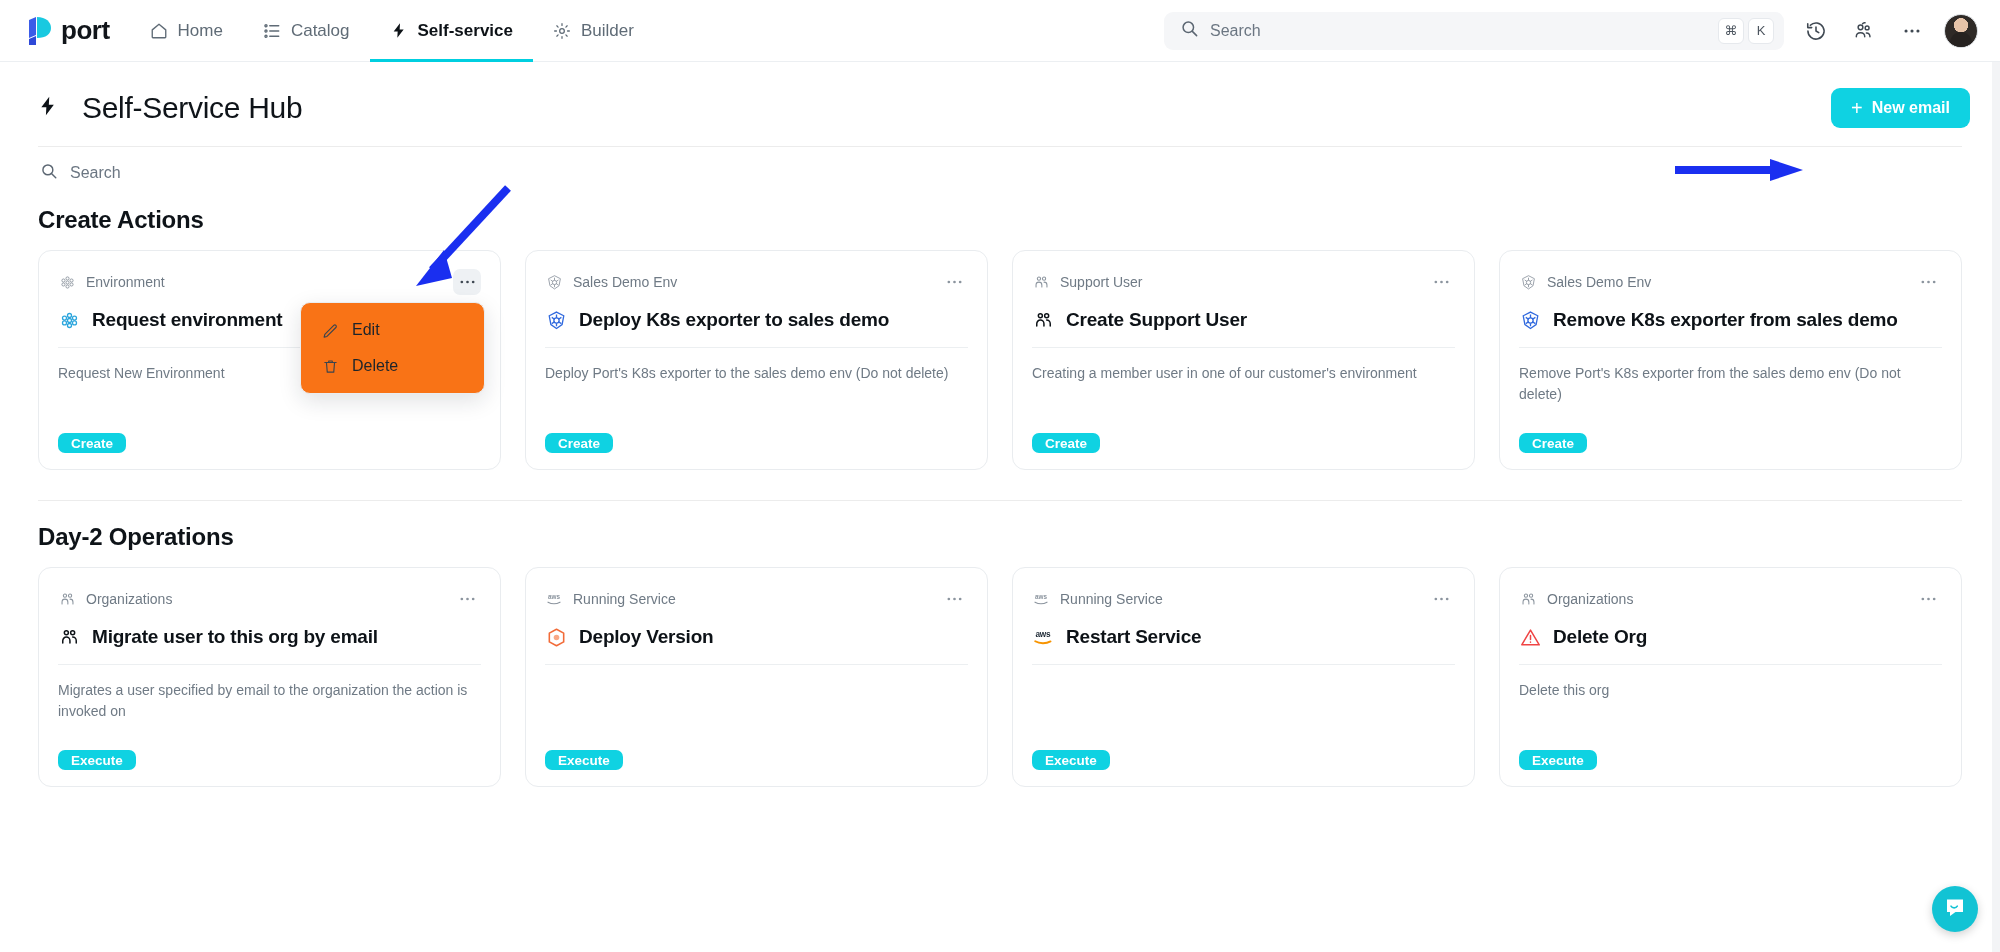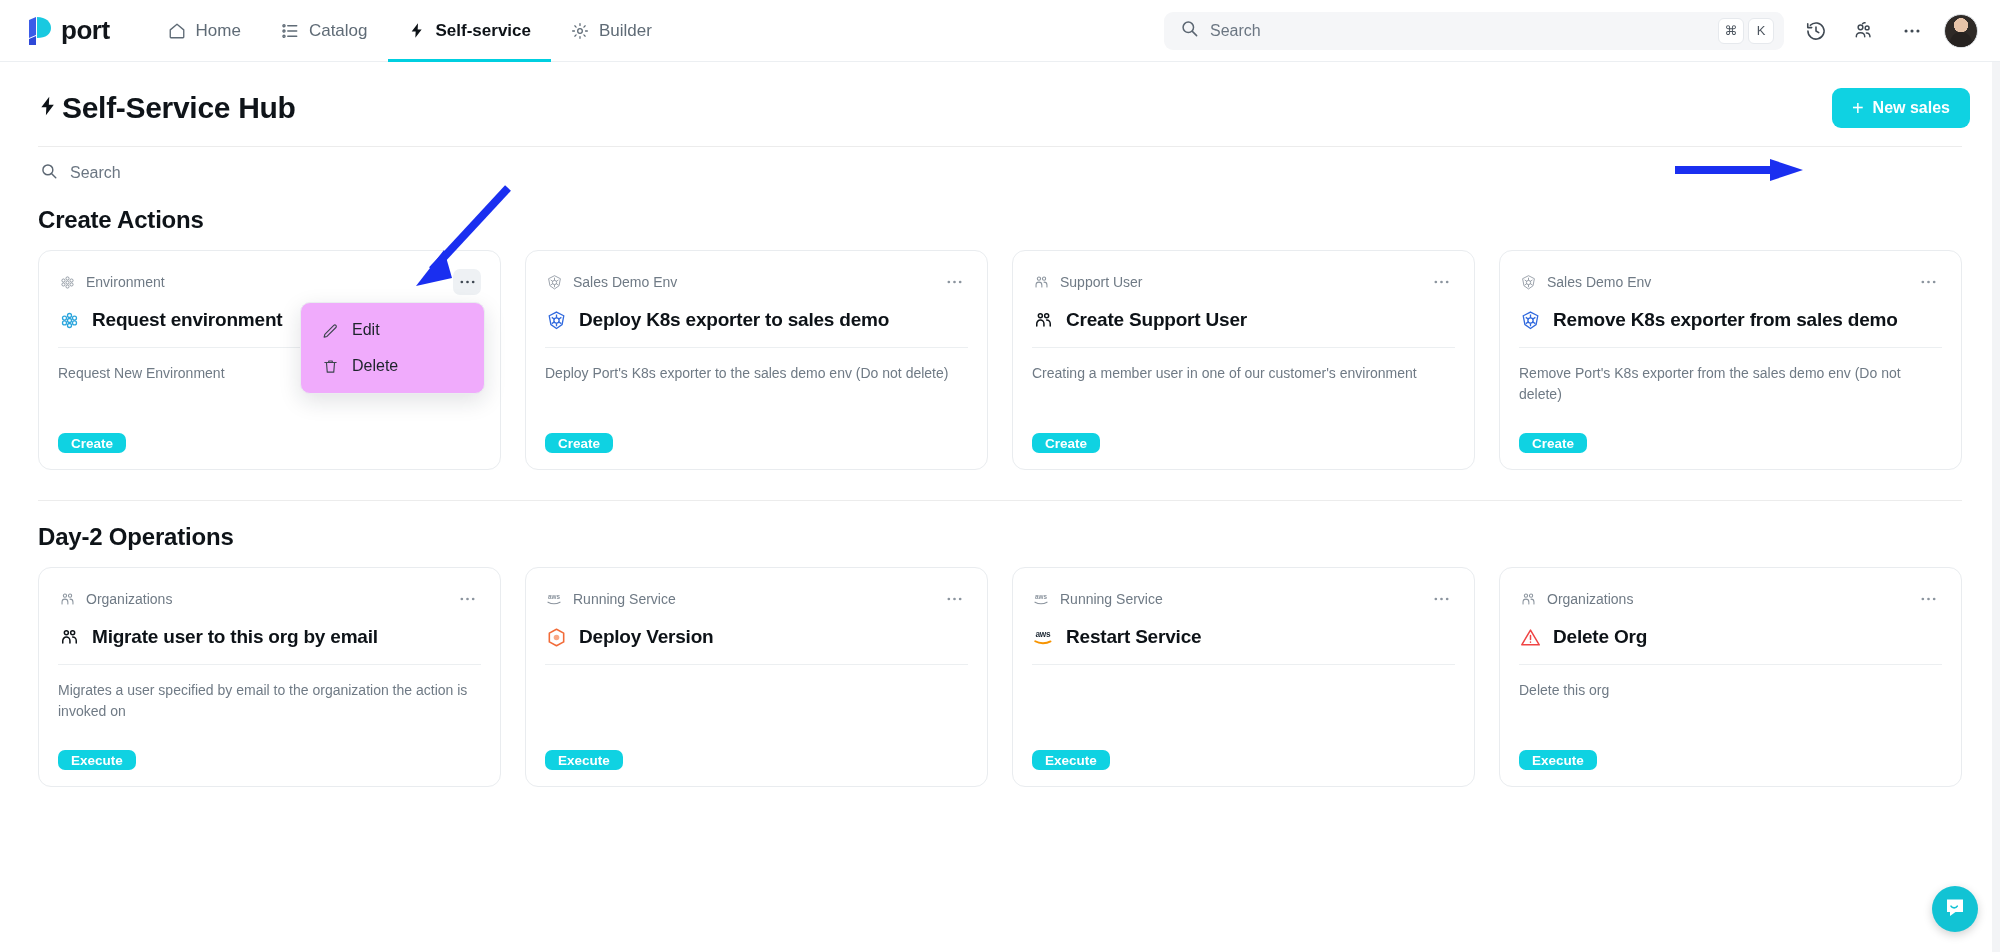--- a/index.html
+++ b/index.html
@@ -13,21 +13,21 @@
 
   
   .topbar {
     height: 62px;
     display: flex;
     align-items: center;
     border-bottom: 1px solid #eceff2;
     padding: 0 22px 0 26px;
     position: relative;
   }
-  .logo { display: flex; align-items: center; gap: 9px; margin-right: 38px; }
+  .logo { display: flex; align-items: center; gap: 9px; margin-right: 20px; }
   .logo-mark { width: 26px; height: 30px; position: relative; }
   .logo-text { font-size: 26px; font-weight: 700; letter-spacing: -0.5px; color: #11151a; }
 
   .nav { display: flex; align-items: stretch; height: 63px; }
   .nav-item {
     display: flex; align-items: center; gap: 9px;
     padding: 0 20px;
     font-size: 17px;
     color: #5f6b76;
     cursor: pointer;
@@ -70,22 +70,22 @@
     transform:translateX(-50%); border-radius:50% 50% 0 0; background:#262220;
   }
 
   
   .page-head {
     display: flex; align-items: center;
     padding: 26px 30px 0 38px;
     position: relative;
   }
   .page-title {
-    font-size: 30px; font-weight: 700; letter-spacing: -0.3px;
-    display: flex; align-items: center; gap: 4px;
+    font-size: 30px; font-weight: 400; letter-spacing: -0.3px;
+    display: flex; align-items: center; gap: 24px;
   }
   .bolt { color: #0d1217; font-size: 27px; line-height: 1; }
   .new-action-btn {
     margin-left: auto;
     background: #0fd2e2; color: #fff;
     border: none; border-radius: 9px;
     height: 40px; padding: 0 20px;
     font-size: 16px; font-weight: 700;
     display: flex; align-items: center; gap: 9px;
     cursor: pointer;
@@ -157,21 +157,21 @@
     font-family: "Liberation Sans", sans-serif;
   }
 
   .section-divider { height: 1px; background: #ececec; margin: 30px 38px 0 38px; }
 
   
   .ctx-menu {
     position: absolute;
     left: 300px; top: 302px;
     width: 185px;
-    background: #f0abfc;
+    background: #f97316;
     border: 1px solid #eaedf0;
     border-radius: 10px;
     box-shadow: 0 7px 22px rgba(20,30,45,.13);
     padding: 9px 0;
     z-index: 60;
   }
   .ctx-item {
     display: flex; align-items: center; gap: 13px;
     padding: 9px 20px;
     font-size: 16px; color: #1d242b; cursor: pointer;
@@ -299,21 +299,21 @@
     <span>Self-Service Hub</span>
   </div>
 
   <svg class="arrow-svg" style="left:1675px; top:95px;" width="135" height="26" viewBox="0 0 135 26">
     <path d="M0 13 H100" stroke="#1a2ff0" stroke-width="8"></path>
     <path d="M95 2 L128 13 L95 24 Z" fill="#1a2ff0"></path>
   </svg>
 
   <button class="new-action-btn">
     <span class="plus">+</span>
-    <span>New sales</span>
+    <span>New email</span>
   </button>
 </div>
 
 <div class="page-sep"></div>
 
 <div class="page-search">
   <span>
     <svg width="18" height="18" viewBox="0 0 24 24" fill="none" stroke="#5b6672" stroke-width="1.9" stroke-linecap="round">
         <circle cx="10.5" cy="10.5" r="6.6"></circle>
         <path d="M15.6 15.6 21 21"></path>

